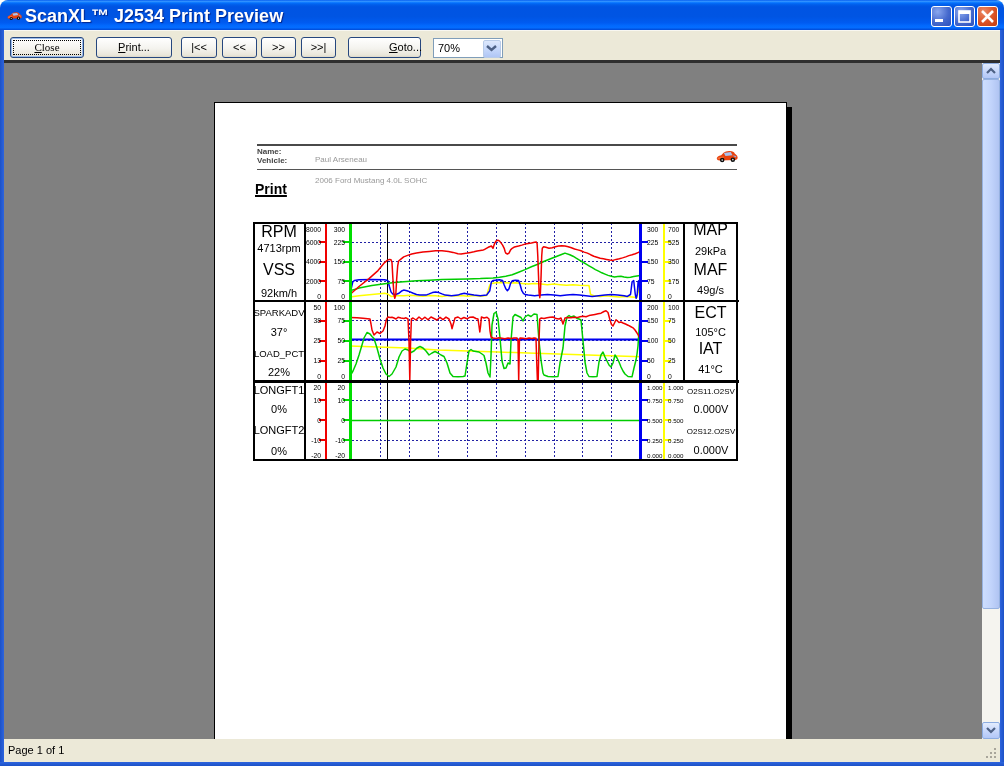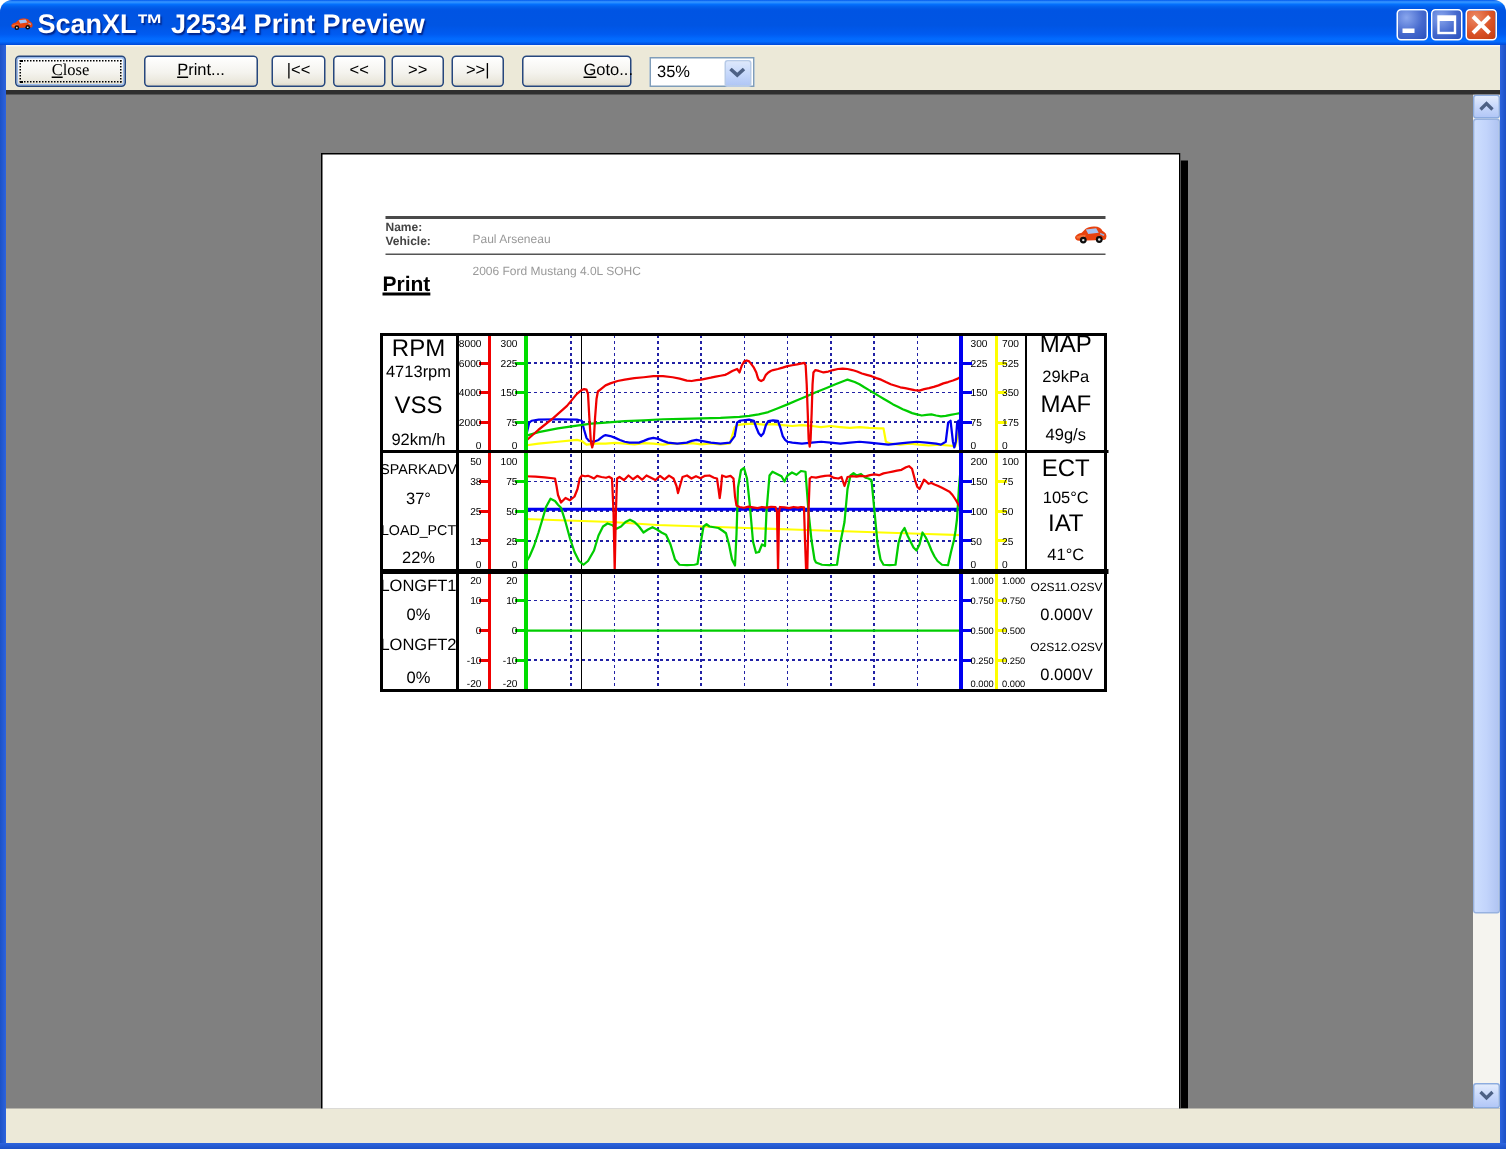--- a/index.html
+++ b/index.html
@@ -77,21 +77,21 @@
   </div>
   <div id="toolbar">
     <div class="tbtn" id="bClose"><u>C</u>lose</div>
     <div class="tbtn" id="bPrint"><u>P</u>rint...</div>
     <div class="tbtn" id="bFirst">|&lt;&lt;</div>
     <div class="tbtn" id="bPrev">&lt;&lt;</div>
     <div class="tbtn" id="bNext">&gt;&gt;</div>
     <div class="tbtn" id="bLast">&gt;&gt;|</div>
     <div class="tbtn" id="bGoto"><u>G</u>oto...</div>
     <div id="combo">
-        <span>35%</span>
+        <span>70%</span>
       <div id="comboarrow">
           <svg width="11" height="7" viewBox="0 0 11 7">
             <path d="M1 1 L5.5 5 L10 1" fill="none" stroke="#4d6185" stroke-width="2.4"></path>
           </svg>
         </div>
     </div>
   </div>
   <div id="preview">
     <div id="pshadow"></div>
     <div id="page">
@@ -281,20 +281,33 @@
     <div id="sbar">
       <div class="sbtn" id="sup"><svg width="16" height="15" viewBox="0 0 16 15">
             <path d="M4 9 L8 5 L12 9" fill="none" stroke="#4d6185" stroke-width="2.2"></path>
           </svg></div>
       <div id="sthumb"></div>
       <div class="sbtn" id="sdown"><svg width="16" height="15" viewBox="0 0 16 15">
             <path d="M4 5 L8 9 L12 5" fill="none" stroke="#4d6185" stroke-width="2.2"></path>
           </svg></div>
     </div>
   </div>
+  <div id="status">
+      <span>Page 1 of 1</span>
+    <svg id="grip" width="13" height="13" viewBox="0 0 13 13">
+        <g fill="#a8a59a">
+          <rect x="9" y="1" width="2" height="2"></rect>
+          <rect x="5" y="5" width="2" height="2"></rect>
+          <rect x="9" y="5" width="2" height="2"></rect>
+          <rect x="1" y="9" width="2" height="2"></rect>
+          <rect x="5" y="9" width="2" height="2"></rect>
+          <rect x="9" y="9" width="2" height="2"></rect>
+        </g>
+      </svg>
+  </div>
   <div id="bleft"></div>
   <div id="bright"></div>
   <div id="bbottom"></div>
 </div>
 <svg width="0" height="0" style="position:absolute">
 <defs>
 <g id="car">
   <path d="M1 12.5 Q1.5 9.5 7.5 8 L11 4.5 Q14 1.8 20 2 Q26 2.2 27.5 6 L28.5 6.8 Q31.5 8.5 31.5 11.5 L31 13.8 Q30.5 15 28 15 L5 15.8 Q1.2 15.8 1 12.5 Z" fill="#e8420e"></path>
   <path d="M11.5 4.8 L21.5 3.6 L24 8 L13.8 9.3 Z" fill="#a8c2ee"></path>
   <path d="M25.2 8 L29.5 9.8 L29 11.3 L25.5 9.8 Z" fill="#92b0e2"></path>

